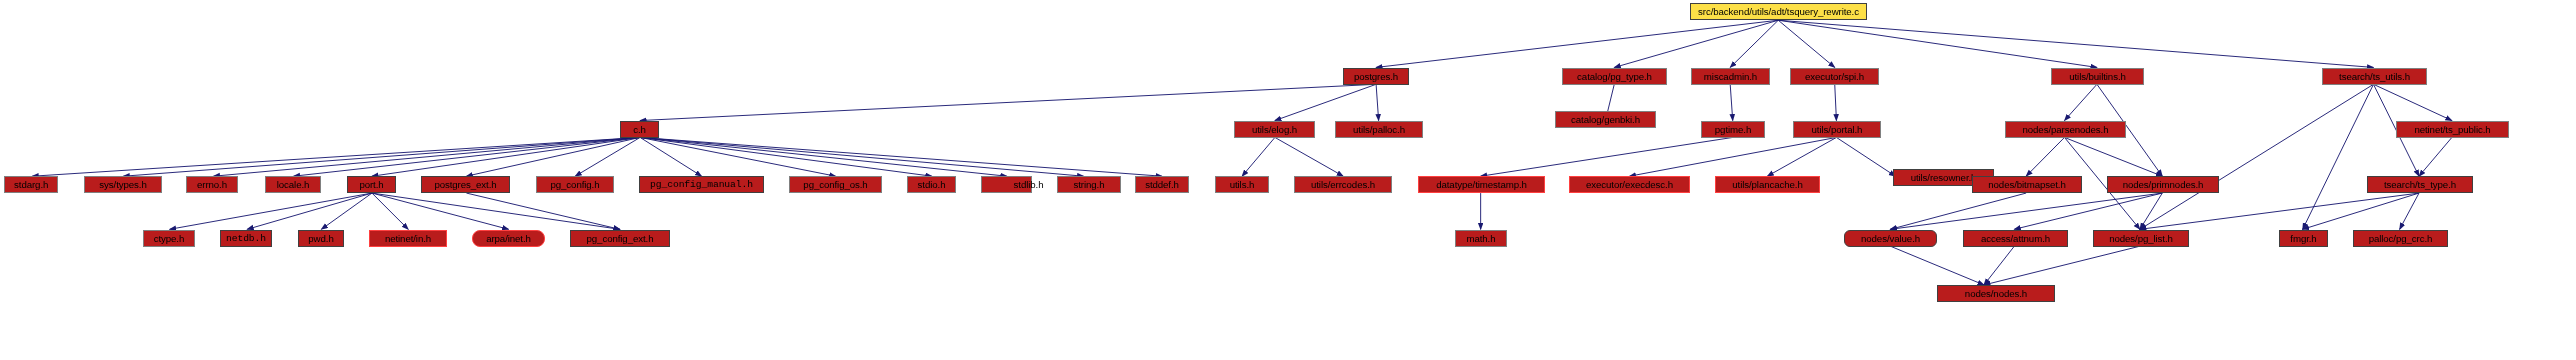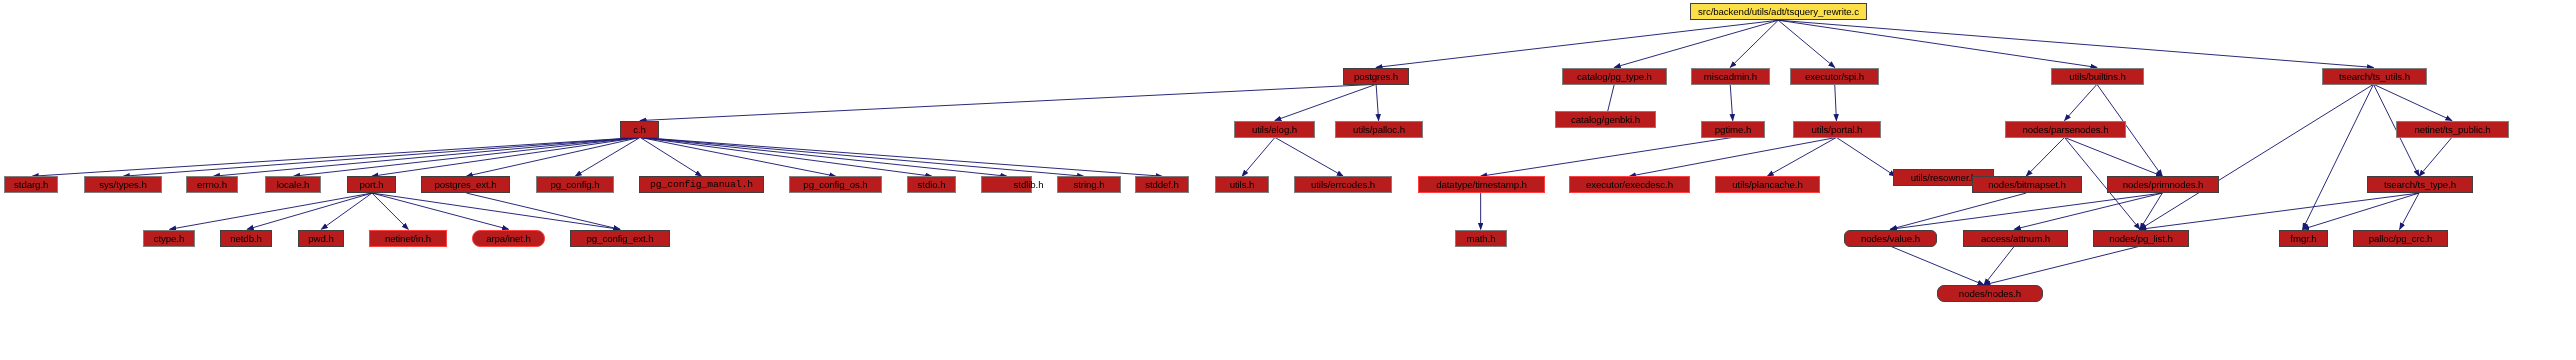--- a/index.html
+++ b/index.html
@@ -216,21 +216,21 @@
       </div>
       <div class="node dark" style="left: 2107px; top: 176px; width: 112px;">
         <span>nodes/primnodes.h</span>
       </div>
       <div class="node dark" style="left: 2367px; top: 176px; width: 106px;">
         <span>tsearch/ts_type.h</span>
       </div>
       <div class="node" style="left: 143px; top: 230px; width: 52px;">
         <span>ctype.h</span>
       </div>
-      <div class="node dark" style="left: 220px; top: 230px; width: 52px;">
+      <div class="node dark" style="left: 220px; top: 230px; width: 52px; font-family: Liberation Mono, monospace;">
         <span>netdb.h</span>
       </div>
       <div class="node dark" style="left: 298px; top: 230px; width: 46px;">
         <span>pwd.h</span>
       </div>
       <div class="node red" style="left: 369px; top: 230px; width: 78px;">
         <span>netinet/in.h</span>
       </div>
       <div class="node red" style="left: 472px; top: 230px; width: 73px; border-radius: 8px;">
         <span>arpa/inet.h</span>
@@ -249,18 +249,18 @@
       </div>
       <div class="node dark" style="left: 2093px; top: 230px; width: 96px;">
         <span>nodes/pg_list.h</span>
       </div>
       <div class="node dark" style="left: 2279px; top: 230px; width: 49px;">
         <span>fmgr.h</span>
       </div>
       <div class="node dark" style="left: 2353px; top: 230px; width: 95px;">
         <span>palloc/pg_crc.h</span>
       </div>
-      <div class="node dark" style="left: 1937px; top: 285px; width: 106px; border-radius: 7px;">
+      <div class="node dark" style="left: 1937px; top: 285px; width: 118px;">
         <span>nodes/nodes.h</span>
       </div>
     </div>
 </div>
 
 
 </body></html>

